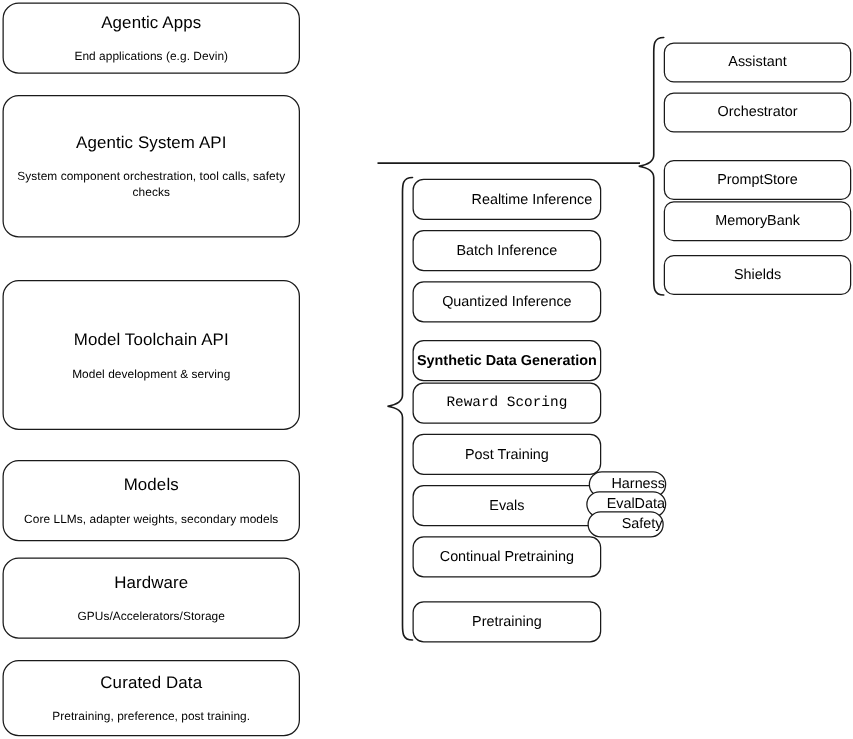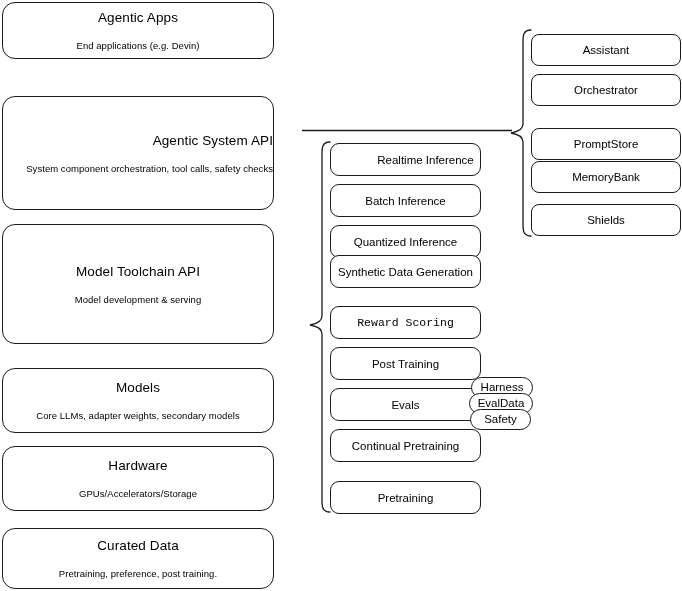--- a/index.html
+++ b/index.html
@@ -29,21 +29,21 @@
     background: #ffffff;
     display: flex;
     flex-direction: column;
     align-items: center;
     justify-content: center;
     text-align: center;
   }
   .layer {
     border-radius: 13px;
     left: 2px;
-    width: 272px;
+    width: 238px;
     gap: 11px;
   }
   .layer .title {
     font-size: 13.5px;
     line-height: 17px;
     letter-spacing: 0.1px;
   }
   .layer .sub {
     font-size: 9.5px;
     line-height: 13px;
@@ -68,20 +68,21 @@
   }
   .svcbox .title {
     font-size: 11.5px;
     line-height: 14px;
   }
   .pill {
     border-radius: 999px;
     height: 21px;
     border-width: 1.2px;
     z-index: 6;
+    align-items: flex-end;
   }
   .pill .title {
     font-size: 11.5px;
     line-height: 13px;
   }
   .connector {
     position: absolute;
     z-index: 1;
   }
   .brace-svg {
@@ -105,21 +106,21 @@
 
   <svg class="brace-svg" style="left:303px; top:138px; width:30px; height:382px;" viewBox="0 0 30 382">
     <path d="M 27 4 C 19 4 19 10 19 16 L 19 178 C 19 184 13 186 7 187 C 13 188 19 190 19 196 L 19 362 C 19 368 19 374 27 374" fill="none" stroke="#1a1a1a" stroke-width="1.3" stroke-linecap="round"></path>
   </svg>
 
   <div class="node layer" style="top:2px; height:57px;">
     <div class="title">Agentic Apps</div>
     <div class="sub">End applications (e.g. Devin)</div>
   </div>
 
-  <div class="node layer" style="top:96px; height:114px;align-items:flex-end;">
+  <div class="node layer" style="top:76px; height:114px;">
     <div class="title">Agentic System API</div>
     <div class="sub">System component orchestration, tool calls, safety checks</div>
   </div>
 
   <div class="node layer" style="top:224px; height:120px;">
     <div class="title">Model Toolchain API</div>
     <div class="sub">Model development &amp; serving</div>
   </div>
 
   <div class="node layer" style="top:368px; height:65px;">
@@ -139,21 +140,21 @@
 
   <div class="node capsule" style="top:143px;padding-left:40px;">
     <div class="title">Realtime Inference</div>
   </div>
   <div class="node capsule" style="top:184px;">
     <div class="title">Batch Inference</div>
   </div>
   <div class="node capsule" style="top:225px;">
     <div class="title">Quantized Inference</div>
   </div>
-  <div class="node capsule" style="top:255px;">
+  <div class="node capsule" style="top:272px;font-weight:bold;">
     <div class="title">Synthetic Data Generation</div>
   </div>
   <div class="node capsule" style="top:306px;font-family:Liberation Mono, monospace;">
     <div class="title">Reward Scoring</div>
   </div>
   <div class="node capsule" style="top:347px;">
     <div class="title">Post Training</div>
   </div>
   <div class="node capsule" style="top:388px;">
     <div class="title">Evals</div>

